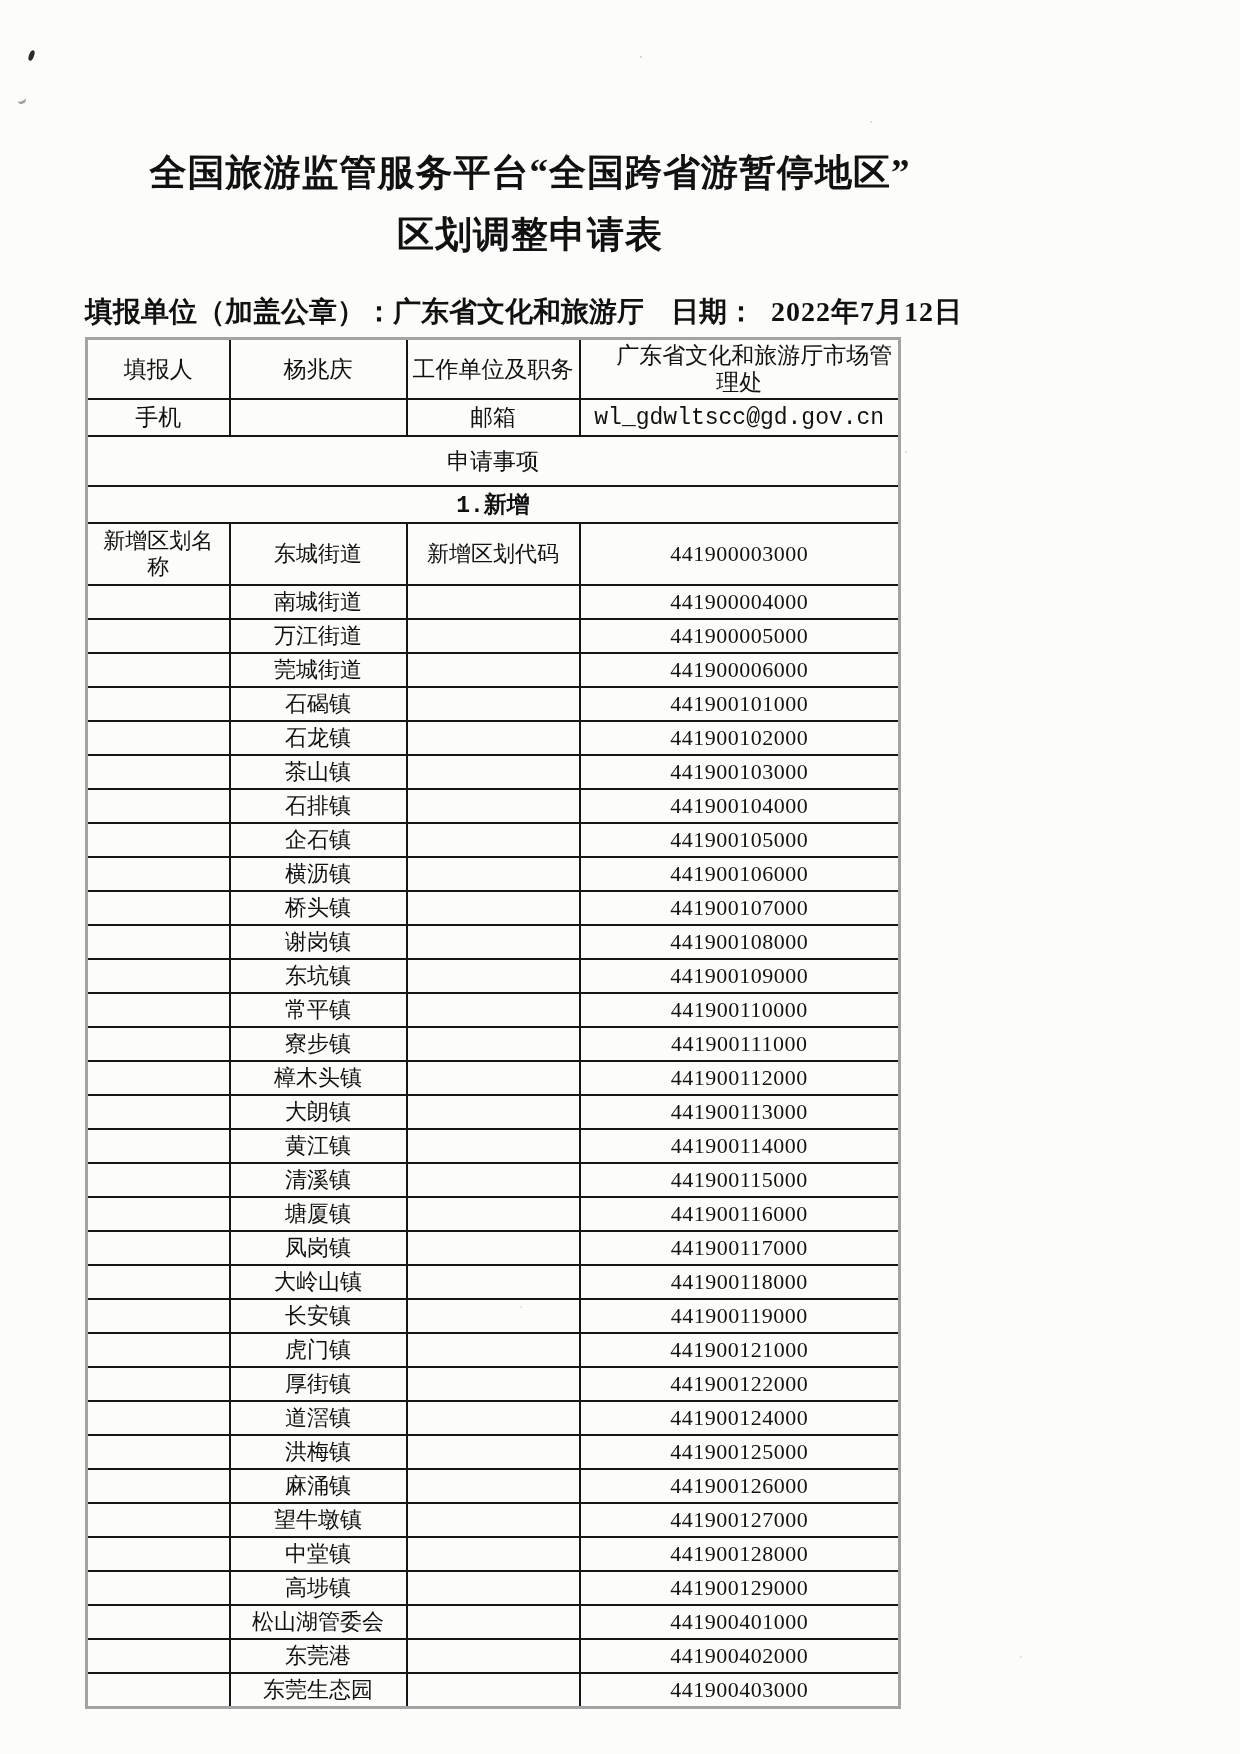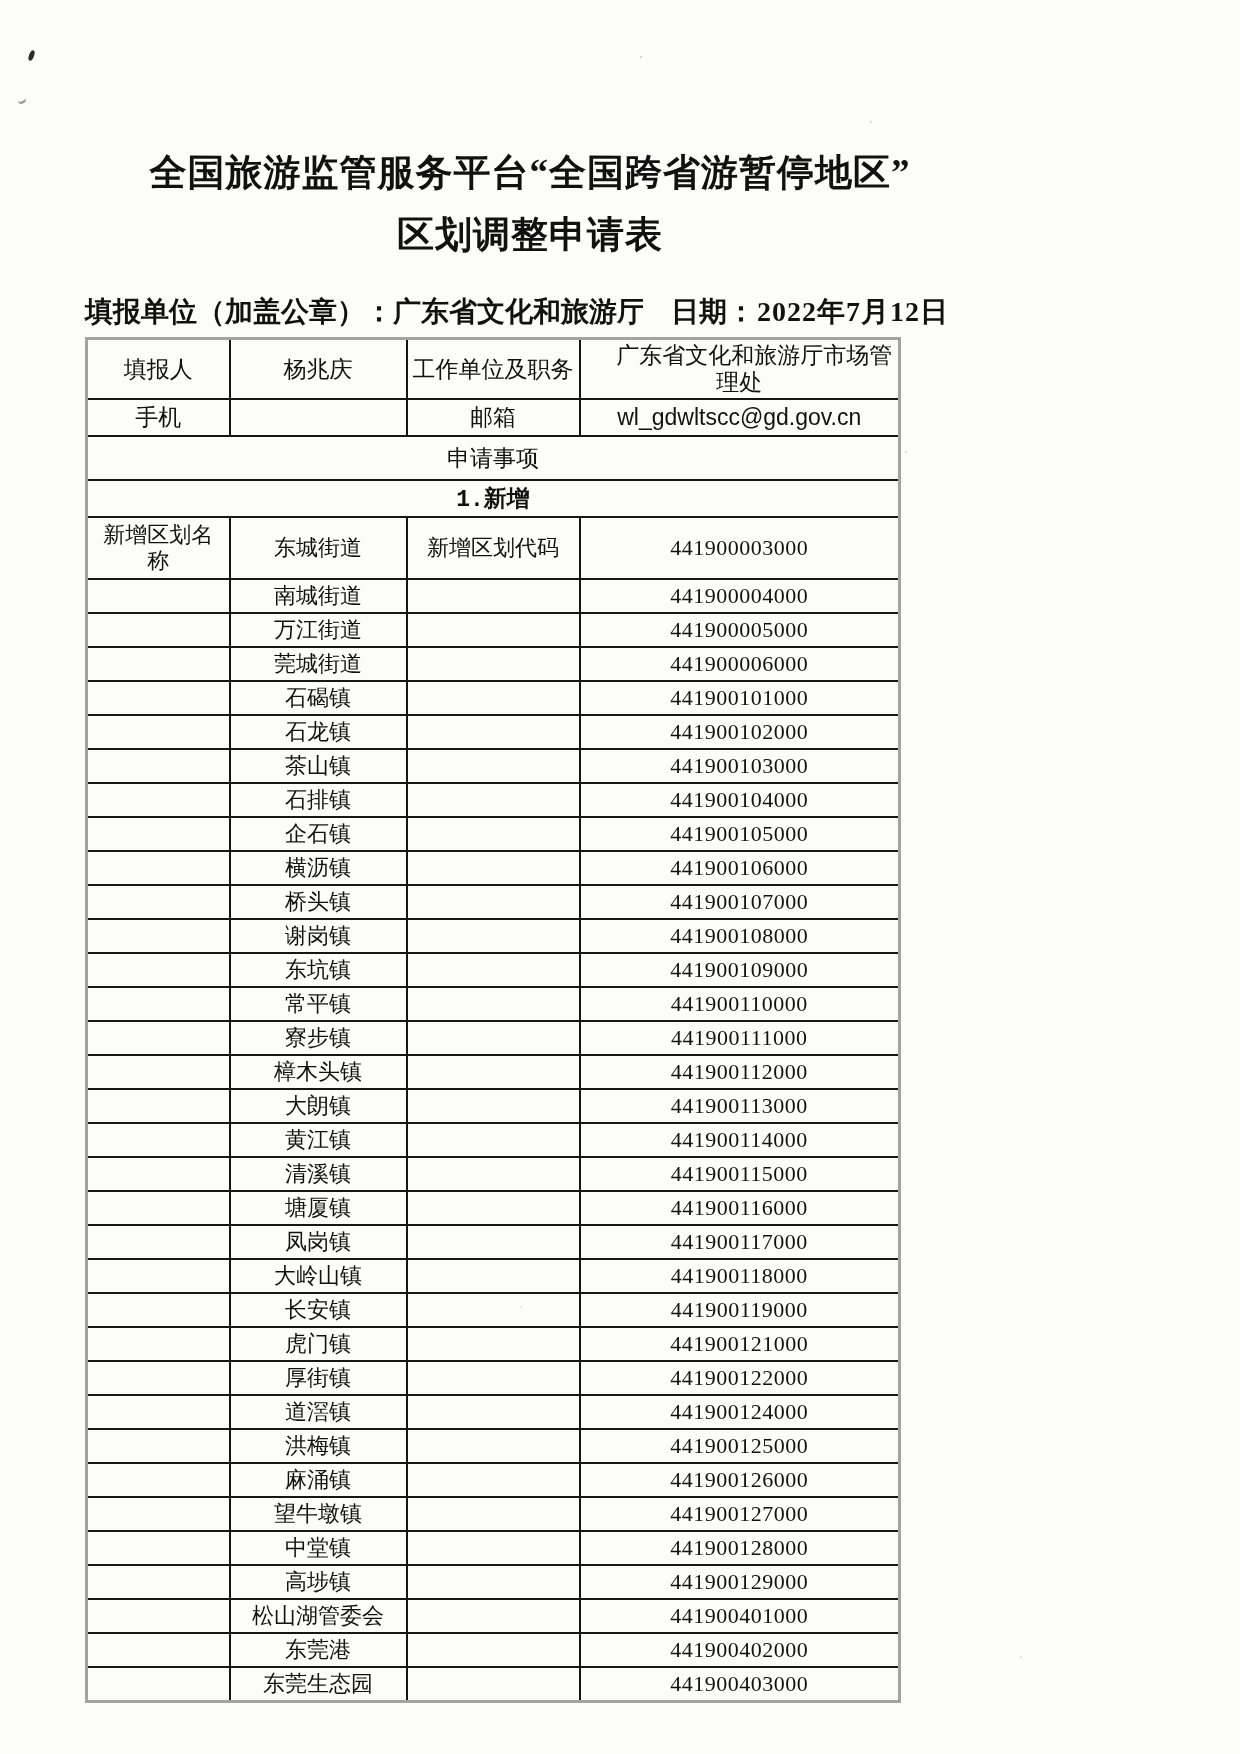--- a/index.html
+++ b/index.html
@@ -27,36 +27,36 @@
            font-size:37px; font-weight:700; letter-spacing:1px; white-space:nowrap; }
   .title.l1 { top:148px; }
   .title.l2 { top:210px; }
 
   .filler-line { position:absolute; left:85px; top:293px; height:34px;
                  font-size:28px; font-weight:600; white-space:nowrap;
                  display:flex; align-items:flex-start; }
   .filler-value { display:inline-block; width:250px; overflow:hidden;
                   white-space:nowrap; font-weight:600; }
   .date-label { margin-left:28px; }
-  .date-value { margin-left:2px; letter-spacing:1px; }
+  .date-value { margin-left:16px; letter-spacing:1px; }
 
   table.app-table { position:absolute; left:85px; top:337px; width:813px;
                     border-collapse:collapse; table-layout:fixed; }
   table.app-table td { border:2px solid #161616; text-align:center;
                        font-size:23px; padding:2px 4px; overflow:hidden;
                        vertical-align:middle; }
   table.app-table { border:3px solid #a3a3a3; }
 
   tr.row-a { height:60px; }
   tr.row-b { height:34px; }
-  tr.row-c { height:44px; }
+  tr.row-c { height:50px; }
   tr.row-d { height:34px; }
   td.job-value { text-align:left; text-indent:30px; line-height:27px;
                  padding:3px 6px 3px 4px; }
-  td.email-value { font-family:Liberation Sans, sans-serif;
+  td.email-value { font-family:Liberation Mono, monospace;
                    font-size:21px; }
   td.section-cell { font-size:23px; }
   td.subsection-cell { text-align:left; padding-left:6px; font-weight:600;font-family:Liberation Mono, monospace; }
 
   tr.data-row { height:30px; }
   tr.data-row td { font-size:22px; padding:1px 4px; }
   tr.first-data-row { height:62px; }
   tr.first-data-row td.cell-name-label { line-height:26px; padding:2px 12px; }
   td.cell-code { letter-spacing:0.5px; }
 </style>

